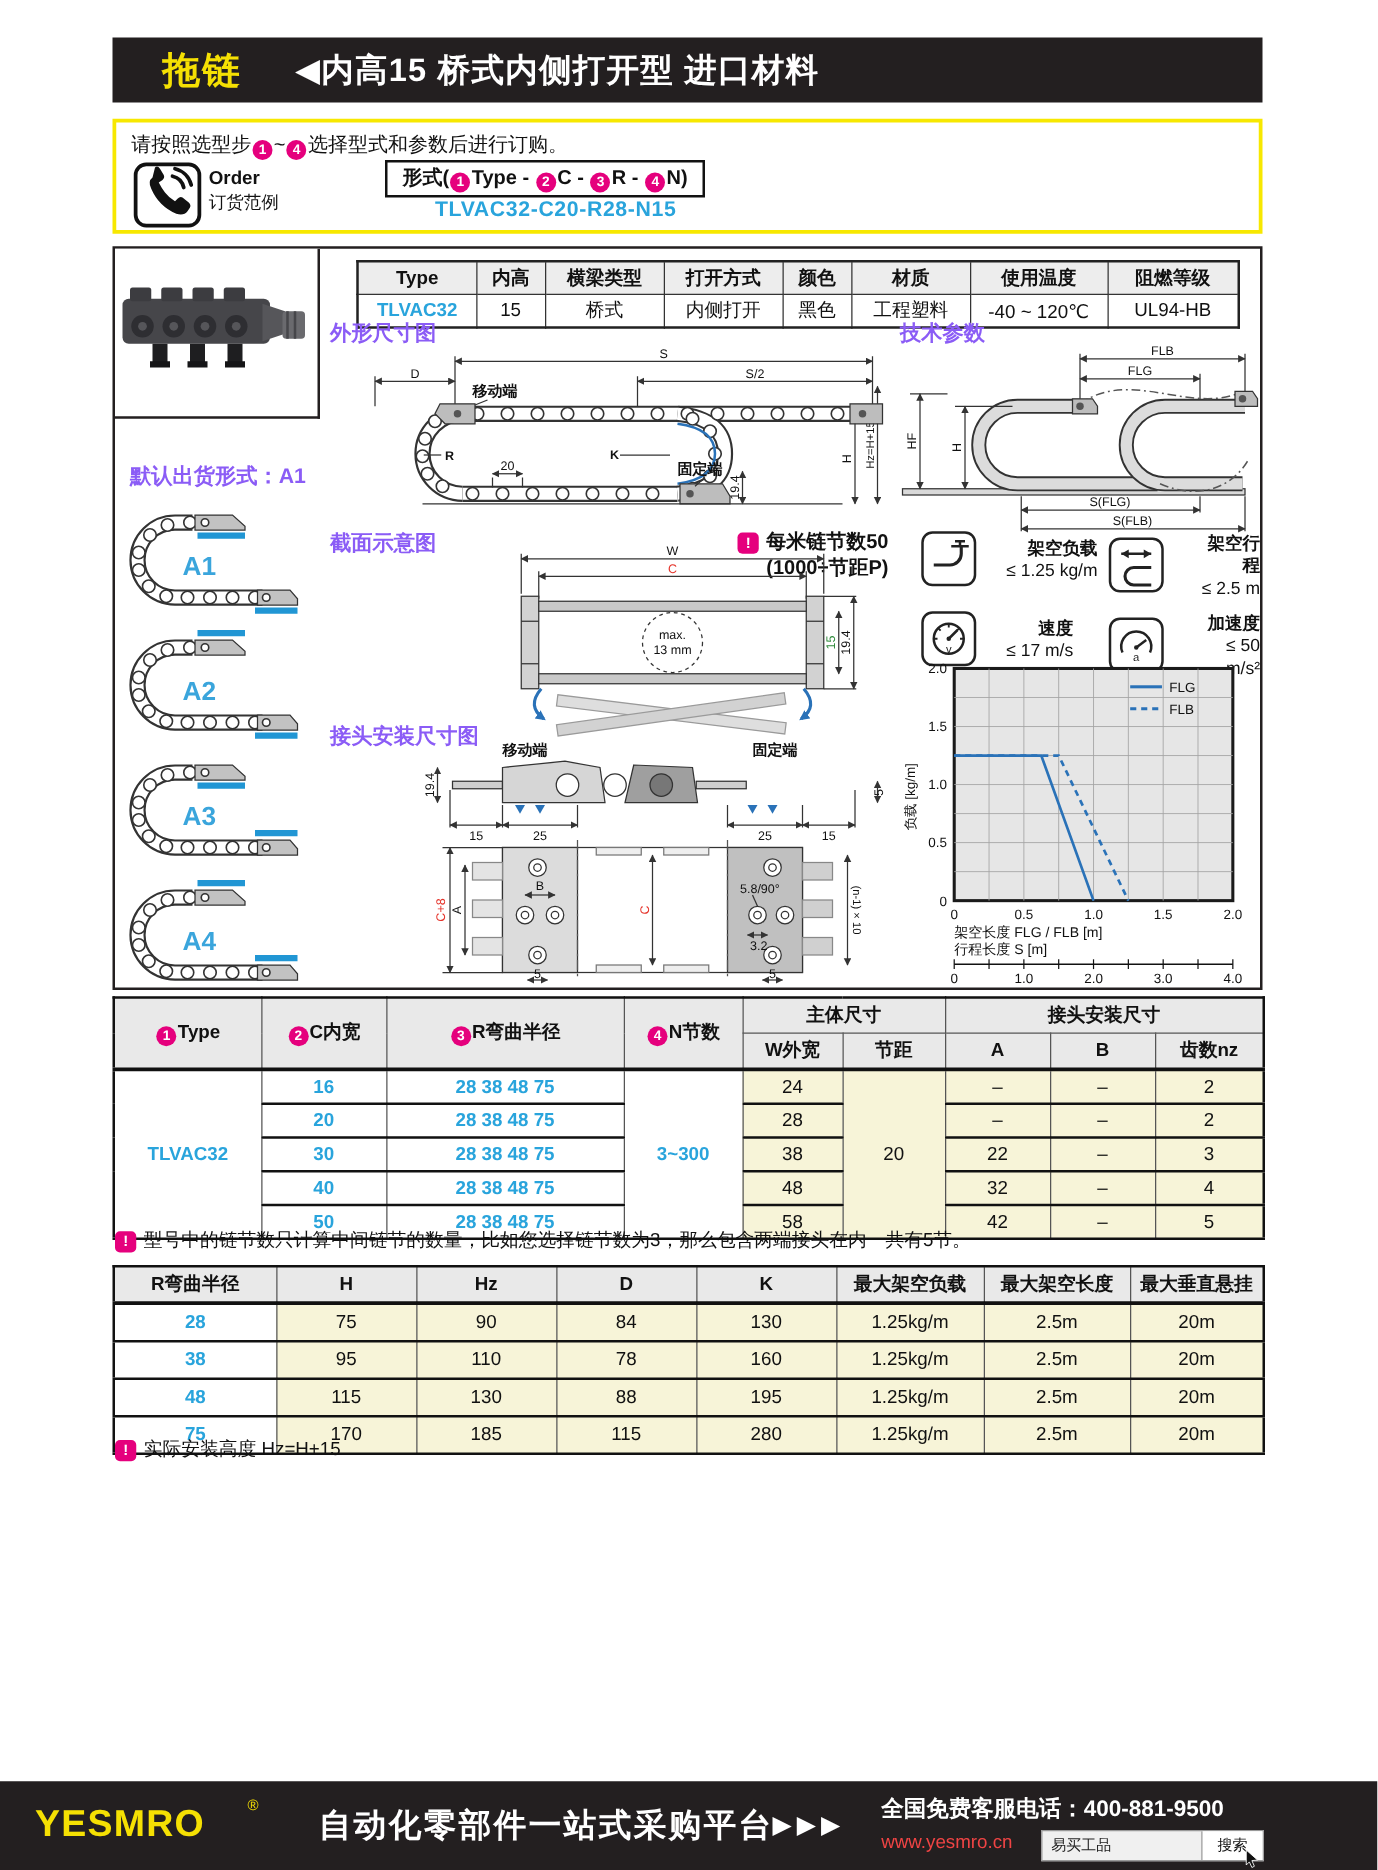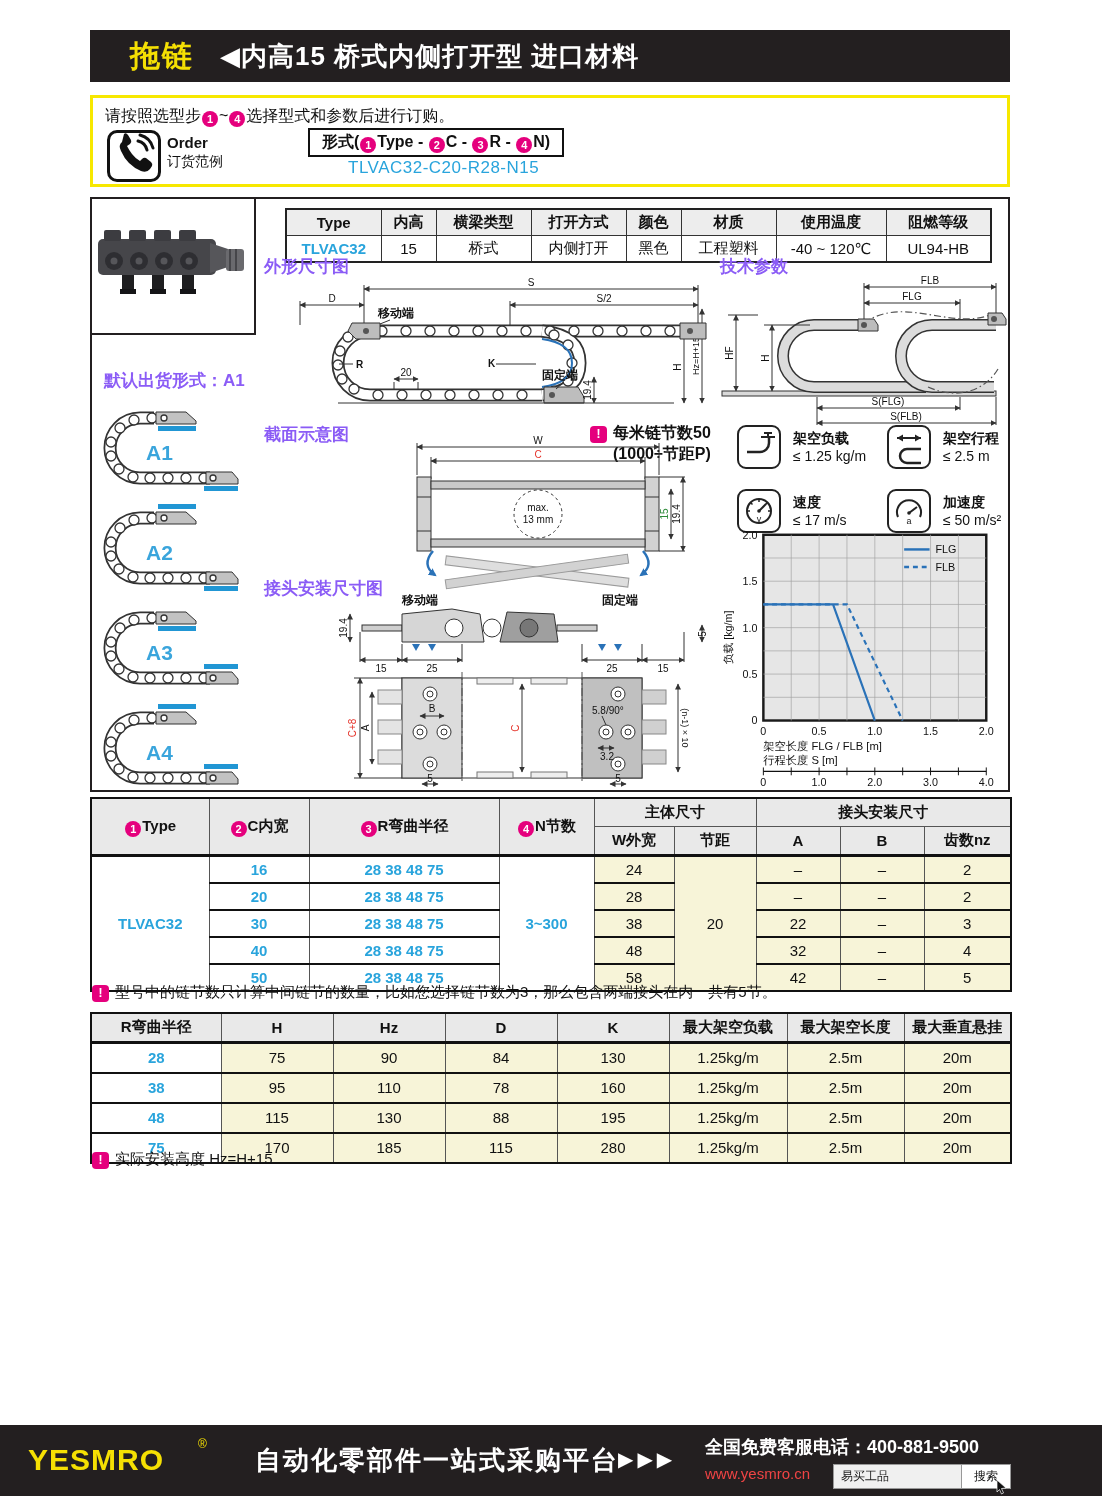--- a/index.html
+++ b/index.html
@@ -7,50 +7,50 @@
   .abs{position:absolute;}
   .hd{font-weight:700;font-size:17px;color:#8b5cf6;}
   .cnum{display:inline-flex;width:16px;height:16px;border-radius:50%;background:#e5007d;color:#fff;
         font-size:11px;font-weight:700;align-items:center;justify-content:center;vertical-align:-2px;margin:0 1px;}
   .cy{color:#29a4dc;font-weight:700;}
   .bang{display:inline-block;width:17px;height:17px;border-radius:4px;background:#e5007d;color:#fff;
         font-weight:700;text-align:center;line-height:17px;font-size:12px;margin-right:6px;}
   
   #brandbar{left:90px;top:30px;width:920px;height:52px;background:#231f20;display:flex;align-items:center;}
   #brandbar .logo{color:#f5e003;font-size:30px;font-weight:700;margin-left:40px;letter-spacing:2px;text-align:right;}
-  #brandbar .title{color:#fff;font-size:26px;font-weight:700;margin-left:26px;letter-spacing:1px;}
+  #brandbar .title{color:#fff;font-size:26px;font-weight:700;margin-left:42px;letter-spacing:1px;}
   
   #orderbox{left:90px;top:95px;width:914px;height:86px;border:3px solid #f7e800;background:#fff;}
   #orderbox .instr{position:absolute;left:12px;top:8px;font-size:16px;}
   #phoneicon{position:absolute;left:14px;top:32px;width:48px;height:46px;border:3px solid #111;border-radius:10px;}
   .orderlbls{position:absolute;left:74px;top:36px;line-height:18px;}
   .orderlbls .en{font-weight:700;font-size:15px;}
   .orderlbls .cn{font-size:14px;}
   #fmtbox{position:absolute;left:215px;top:30px;border:2px solid #111;padding:2px 12px;font-size:16px;font-weight:700;background:#fff;}
-  #excode{position:absolute;left:255px;top:60px;font-size:17px;font-weight:400;color:#29a4dc;letter-spacing:.5px;}
+  #excode{position:absolute;left:255px;top:60px;font-size:17px;font-weight:700;color:#29a4dc;letter-spacing:.5px;}
   
   #mainbox{left:90px;top:197px;width:916px;height:591px;border:2.5px solid #231f20;background:#fff;}
   #photobox{position:absolute;left:0;top:0;width:162px;height:134px;border-right:2.5px solid #231f20;border-bottom:2.5px solid #231f20;background:#fff;}
   
   table{border-collapse:collapse;table-layout:fixed;}
   .spectable{position:absolute;left:193px;top:9px;width:705px;border:2px solid #222;}
   .spectable th,.spectable td{border:1px solid #333;text-align:center;font-size:15px;height:25px;padding:0;}
   .spectable th{background:#ededed;font-weight:700;}
   .seltable{position:absolute;border:2px solid #111;width:920px;background:#fff;}
   .seltable th,.seltable td{border:1px solid #555;text-align:center;padding:0;font-size:15px;}
   .seltable thead th{background:#e9e9e9;font-weight:700;height:27px;}
   .seltable thead tr:last-child{border-bottom:3px solid #111;}
   .seltable tbody tr{border-bottom:2px solid #111;}
   .seltable tbody td{height:25px;}
   .yc{background:#f7f4d8;}
   .note{font-size:15px;color:#111;}
   
   .titem{position:absolute;display:flex;align-items:center;}
   .ticon{width:40px;height:40px;border:2px solid #222;border-radius:9px;flex:none;background:#fff;}
-  .ttxt{margin-left:12px;line-height:18px;font-size:14px;}
+  .ttxt{margin-left:24px;line-height:18px;font-size:14px;text-align:right;}
   .ttxt .tl{font-weight:700;}
   
   svg{overflow:visible;font-family:"Liberation Sans","DejaVu Sans",sans-serif;}
   .dl{stroke:#333;stroke-width:1;fill:none;}
   .dim{stroke:#333;stroke-width:1;fill:none;marker-start:url(#arwR);marker-end:url(#arw);}
   .dt{font-size:10px;fill:#111;}
   .lbl{font-size:12px;font-weight:700;fill:#111;}
   .ch1{stroke:#333;stroke-width:13;fill:none;}
   .ch2{stroke:#fff;stroke-width:9.5;fill:none;}
   .lk{fill:#fff;stroke:#333;stroke-width:1.3;}

